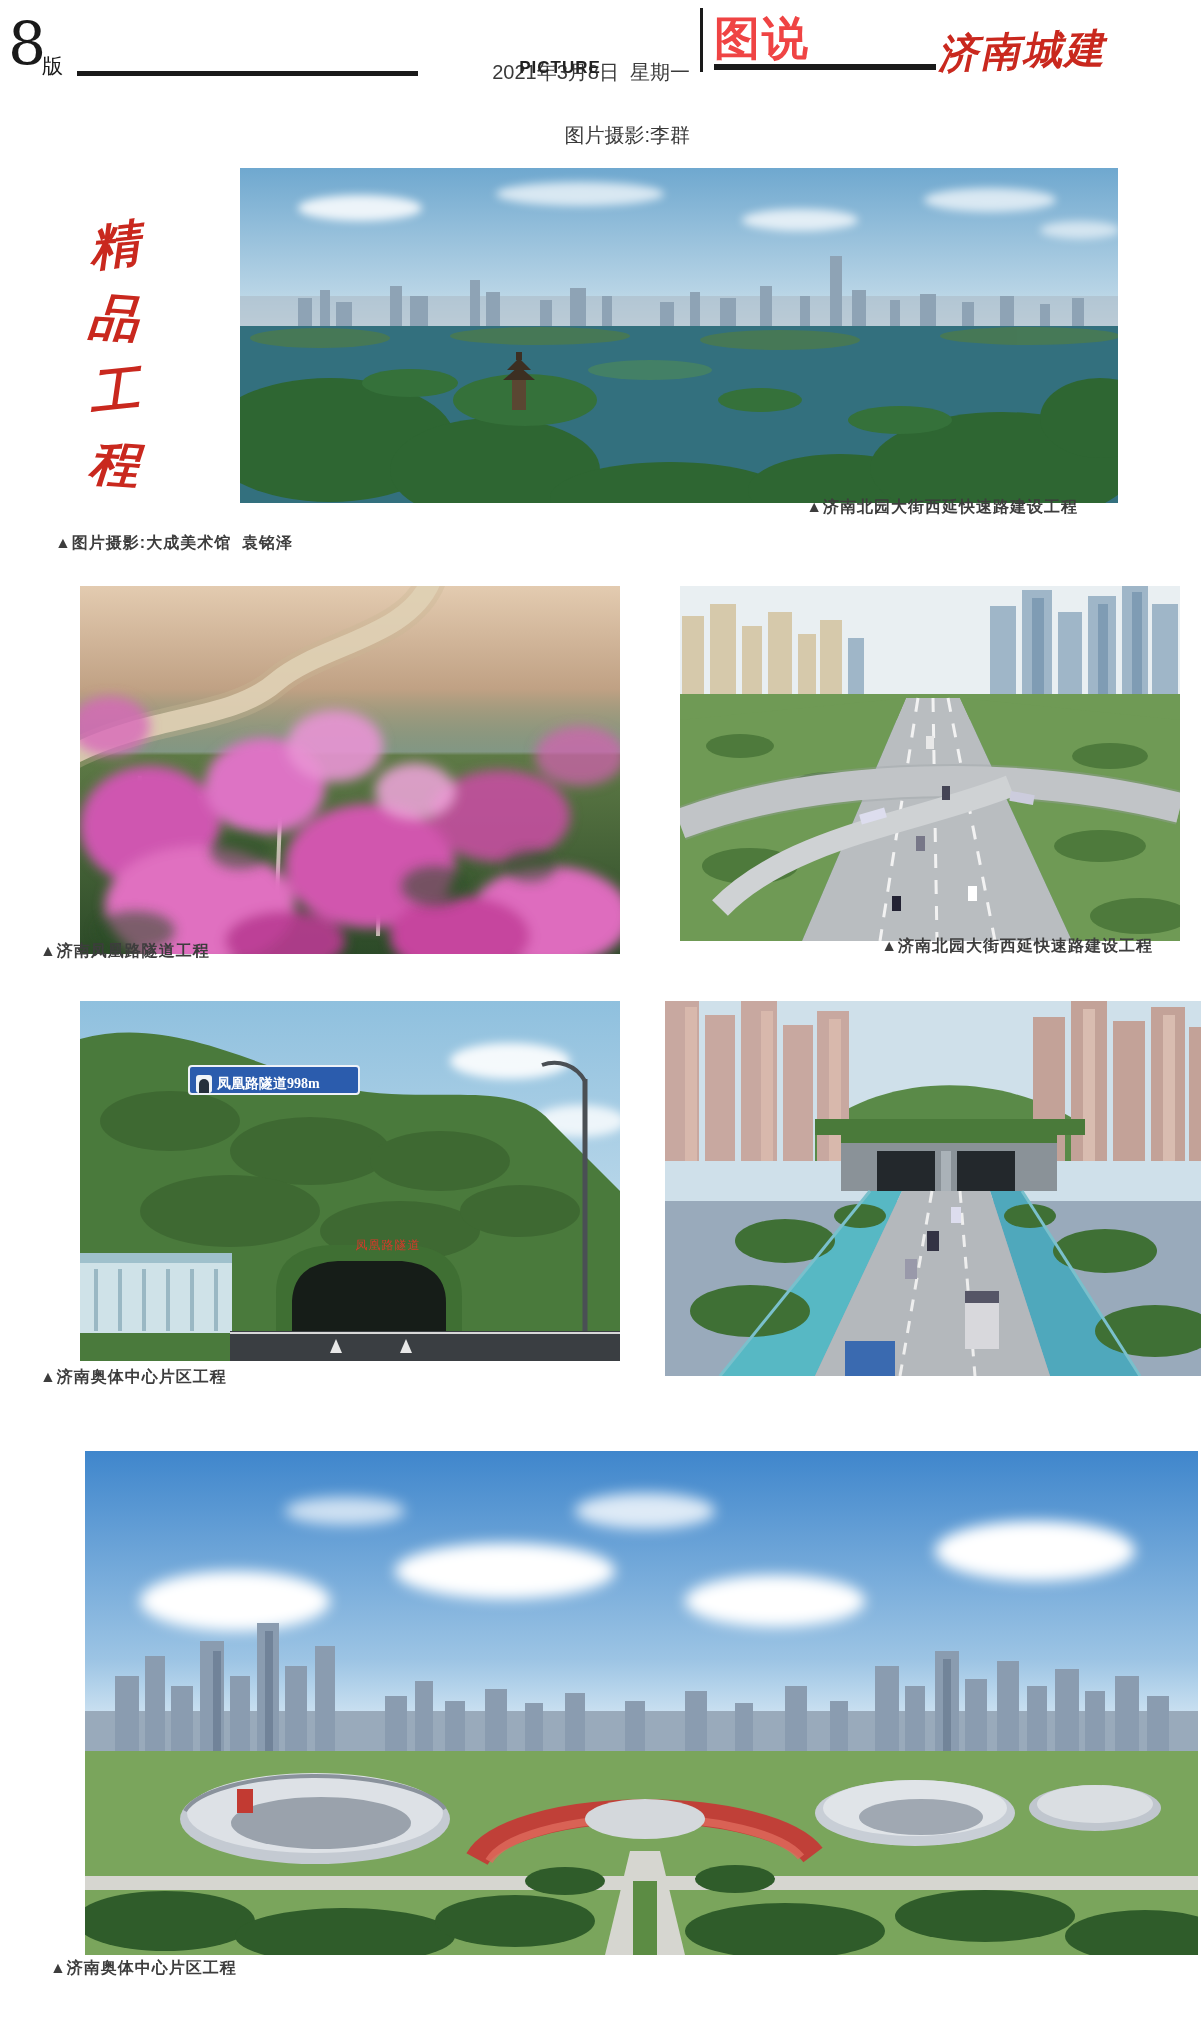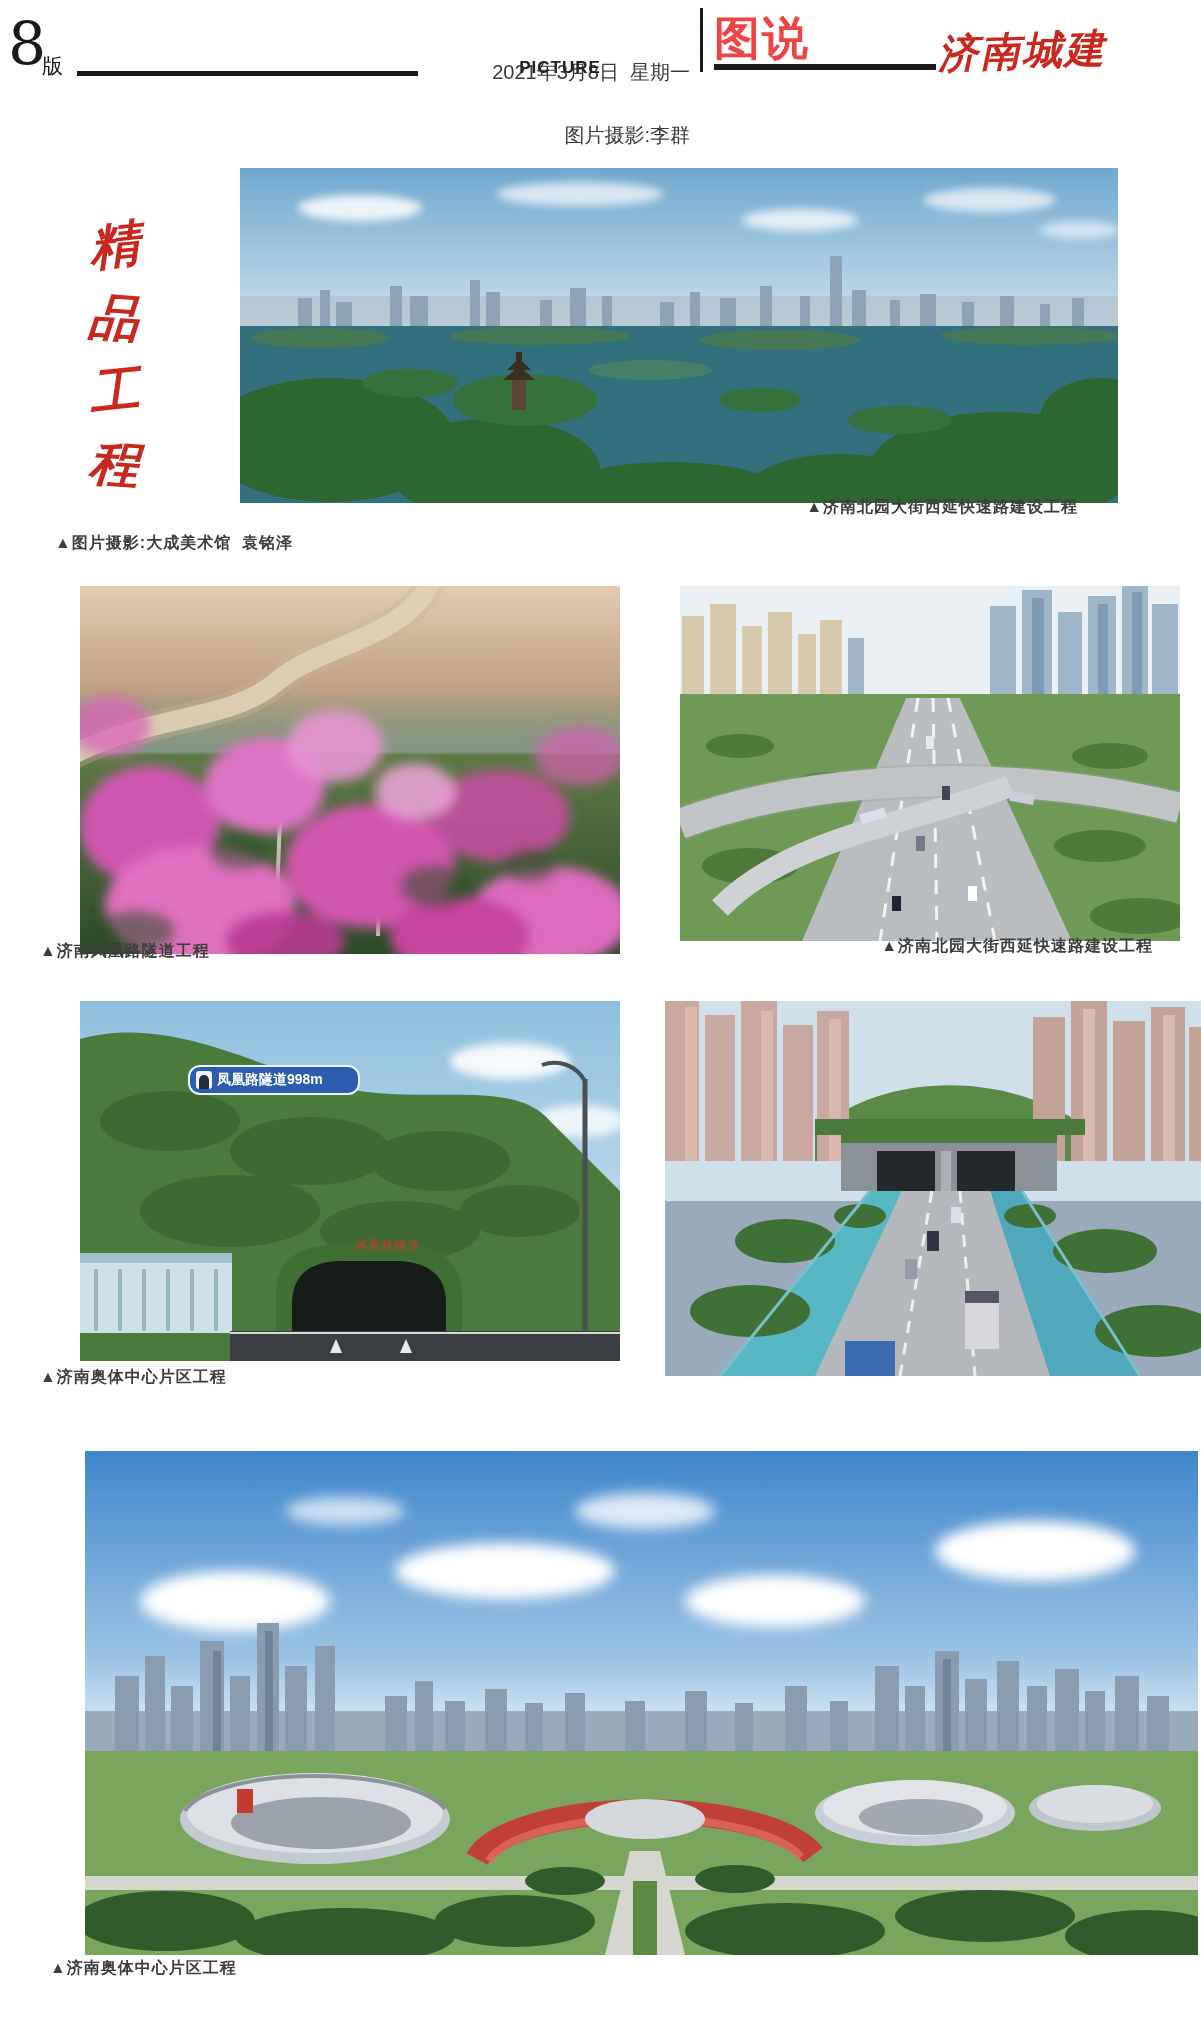--- a/index.html
+++ b/index.html
@@ -31,22 +31,22 @@
   .photo svg{display:block;width:100%;height:100%;}
   .ph-daminghu{left:200px;top:152px;width:878px;height:335px;}
   .ph-flower{left:40px;top:570px;width:540px;height:368px;}
   .ph-express{left:640px;top:570px;width:500px;height:355px;}
   .ph-fenghuang{left:40px;top:985px;width:540px;height:360px;}
   .ph-shifangyu{left:625px;top:985px;width:552px;height:375px;}
   .ph-aoti{left:45px;top:1435px;width:1113px;height:504px;}
 
   
   .tunnel-sign{position:absolute;left:108px;top:64px;width:172px;height:30px;background:#2b5cad;
-               border:2px solid #eef2f8;border-radius:12px;display:flex;align-items:center;gap:5px;
-               padding:0 6px;box-sizing:border-box;color:#fff;font-size:14px;font-weight:bold;white-space:nowrap;}
+               border:2px solid #eef2f8;border-radius:4px;display:flex;align-items:flex-end;gap:5px;
+               padding:0 6px;box-sizing:border-box;color:#fff;font-size:14px;font-weight:bold;white-space:nowrap;font-family:Liberation Serif, serif;}
   .tunnel-sign-icon{width:16px;height:18px;background:#f0f4f8;border-radius:3px;position:relative;flex:0 0 auto;}
   .tunnel-sign-icon::after{content:"";position:absolute;left:3px;top:4px;width:10px;height:14px;
                background:#25303c;border-radius:5px 5px 0 0;}
   .portal-text{position:absolute;left:248px;top:236px;width:120px;text-align:center;color:#d8382a;
                font-size:12px;font-weight:normal;letter-spacing:1px;}
 
   
   .caption{position:absolute;font-size:16px;font-weight:bold;letter-spacing:1px;color:#3d3d3d;white-space:pre;}
   .cap-daminghu{left:200px;top:497px;width:878px;text-align:right;}
   .cap-credit{left:55px;top:533px;}

